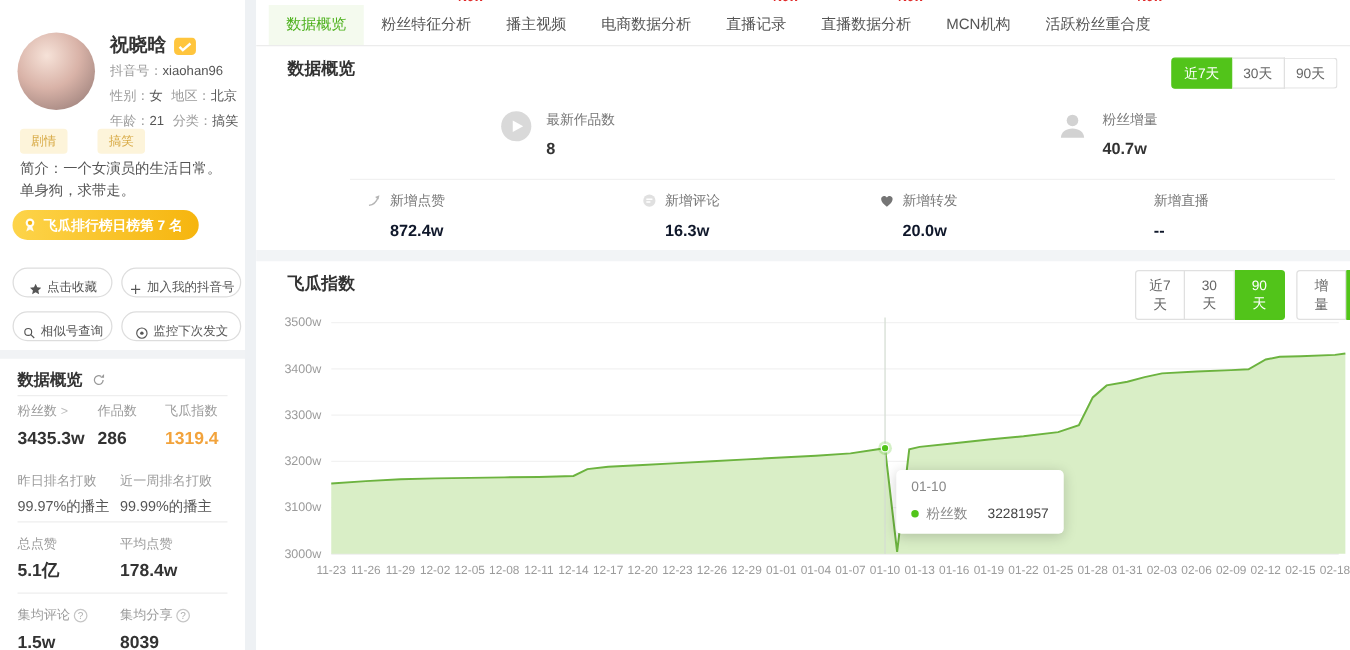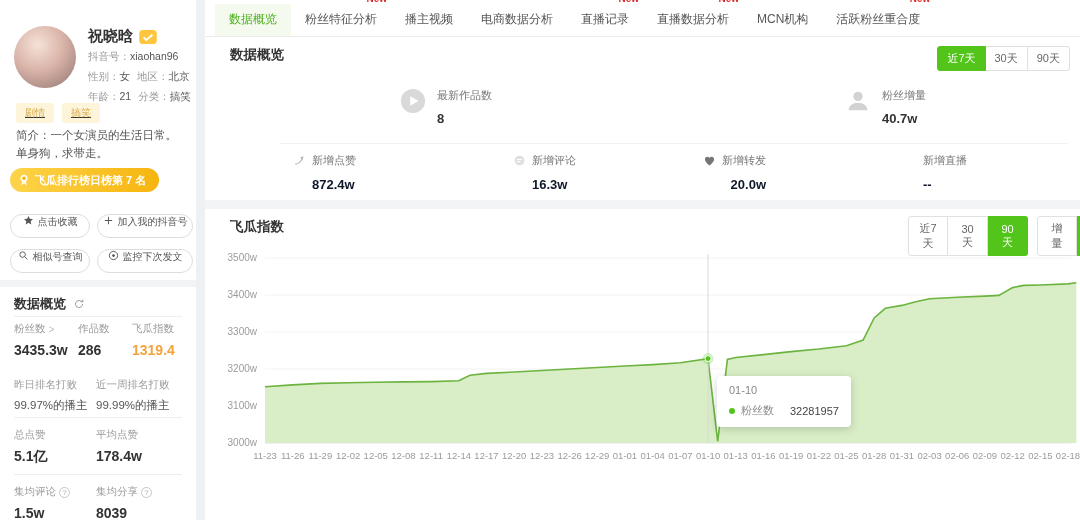--- a/index.html
+++ b/index.html
@@ -11,30 +11,30 @@
   .sidebar { position:absolute; left:0; top:0; width:196px; height:520px; background:#fff; }
   .vstrip  { position:absolute; left:196px; top:0; width:9px; height:520px; background:#eef1f4; }
   .avatar  { position:absolute; left:14px; top:26px; width:62px; height:62px; border-radius:50%;
              background:radial-gradient(circle at 38% 30%, #f6e2d8 0%, #d9b3a8 45%, #8d7470 100%); }
   .name-row { position:absolute; left:88px; top:27px; display:flex; align-items:center; gap:6px;justify-content:space-between; }
   .p-name  { font-size:15px; font-weight:bold; color:#333; }
   .p-lines { position:absolute; left:88px; top:50px; width:108px; }
   .p-line  { font-size:10.5px; margin-bottom:6px; white-space:nowrap; }
   .p-line .lab { color:#9b9b9b; }
   .p-line .val { color:#555; margin-right:7px; }
-  .tags    { position:absolute; left:16px; top:103px; display:flex; gap:8px;text-decoration:underline; }
+  .tags    { position:absolute; left:16px; top:103px; display:flex; gap:24px; }
   .tag     { background:#fdf4da; color:#d7a944; font-size:10px; padding:3px 9px; border-radius:3px; }
   .bio     { position:absolute; left:16px; top:127px; width:168px; font-size:11.5px; color:#555; line-height:1.55; }
   .banner  { position:absolute; left:10px; top:168px; height:24px; display:inline-flex; align-items:center;
              gap:4px; padding:0 13px 0 7px; border-radius:12px; color:#fff; font-size:11px; font-weight:bold;
              background:linear-gradient(90deg,#fdd44a,#f6b50e); }
   .actions { position:absolute; left:10px; top:214px; width:180px; display:grid;
              grid-template-columns:80px 96px; gap:11px 7px; }
   .act-btn { height:24px; background:#fff; border:1px solid #ddd; border-radius:12px; font-size:10px;
-             color:#555; display:flex; align-items:flex-start; justify-content:center; gap:4px; cursor:pointer;
+             color:#555; display:flex; align-items:flex-end; justify-content:center; gap:4px; cursor:pointer;
              font-family:inherit; white-space:nowrap; }
   .side-thick { position:absolute; left:0; top:280px; width:196px; height:7px; background:#f1f3f5; }
   .side-title { position:absolute; left:14px; top:295px; font-size:13px; font-weight:bold; color:#333;
                 display:flex; align-items:center; gap:7px; }
   .hr { position:absolute; left:14px; width:168px; border-top:1px solid #eee; }
   .s-row { position:absolute; }
   .s-cell { position:absolute; top:0; }
   .s-label { font-size:10.5px; color:#9b9b9b; white-space:nowrap; display:flex; align-items:center; gap:3px; }
   .s-value { font-size:14px; font-weight:bold; color:#333; margin-top:6px; white-space:nowrap; }
   .s-value.small { font-size:11.5px; font-weight:normal; color:#555; }
@@ -306,21 +306,21 @@
         </div>
         <div class="metric" style="left: 498px;">
           <div class="m-head">
             <span class="ic">
               <svg viewBox="0 0 24 24" width="13" height="13">
                 <path d="M12 21C7 17 3.5 13.5 3.5 9.5 3.5 7 5.5 5 8 5c1.7 0 3.2.9 4 2.3C12.8 5.9 14.3 5 16 5c2.5 0 4.5 2 4.5 4.5 0 4-3.5 7.5-8.5 11.5z" fill="#757575"></path>
               </svg>
             </span>
             <span>新增转发</span>
           </div>
-          <div class="m-value" style="margin-left: 19px; text-align: right;">20.0w</div>
+          <div class="m-value" style="margin-left: 19px;">20.0w</div>
         </div>
         <div class="metric" style="left: 718px;">
           <div class="m-head">
             <span>新增直播</span>
           </div>
           <div class="m-value">--</div>
         </div>
       </div>
 
     <div class="thick-div"></div>

